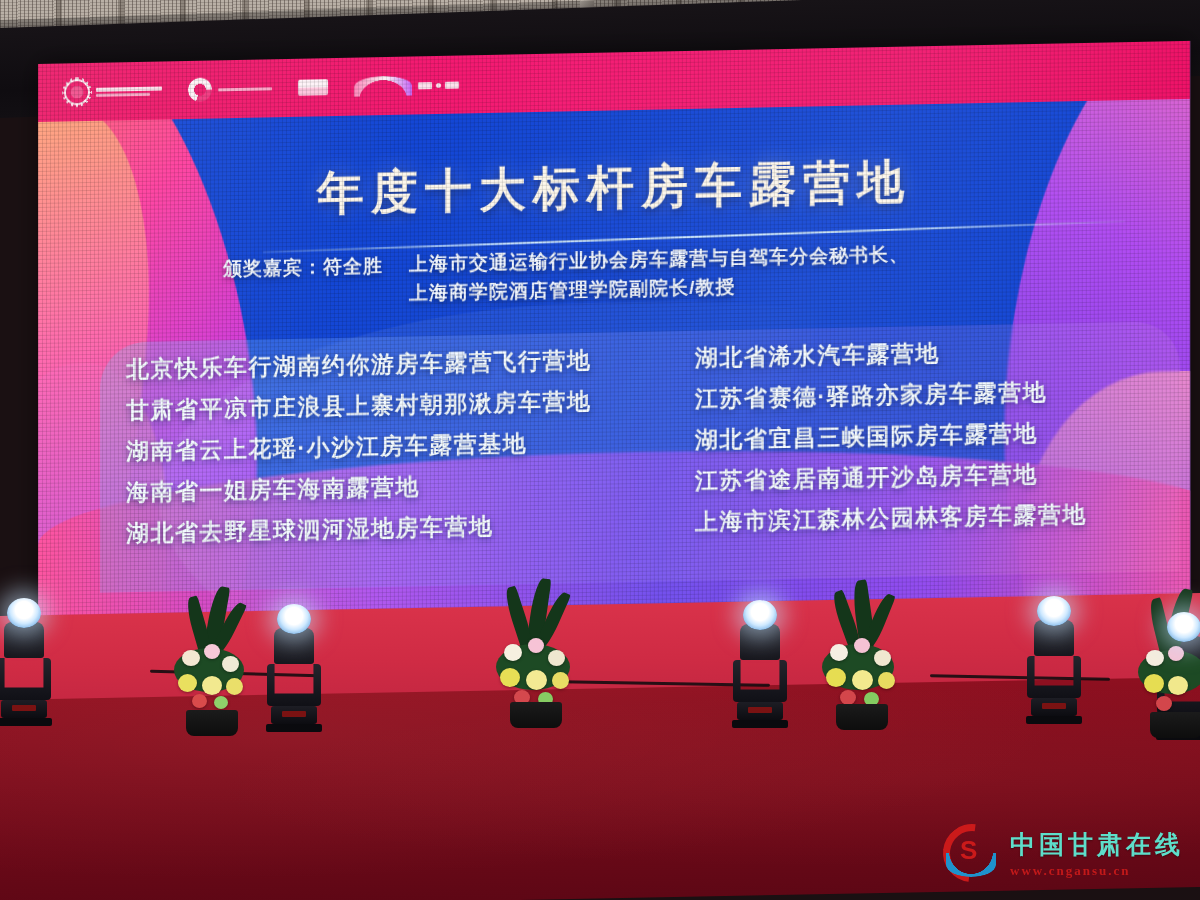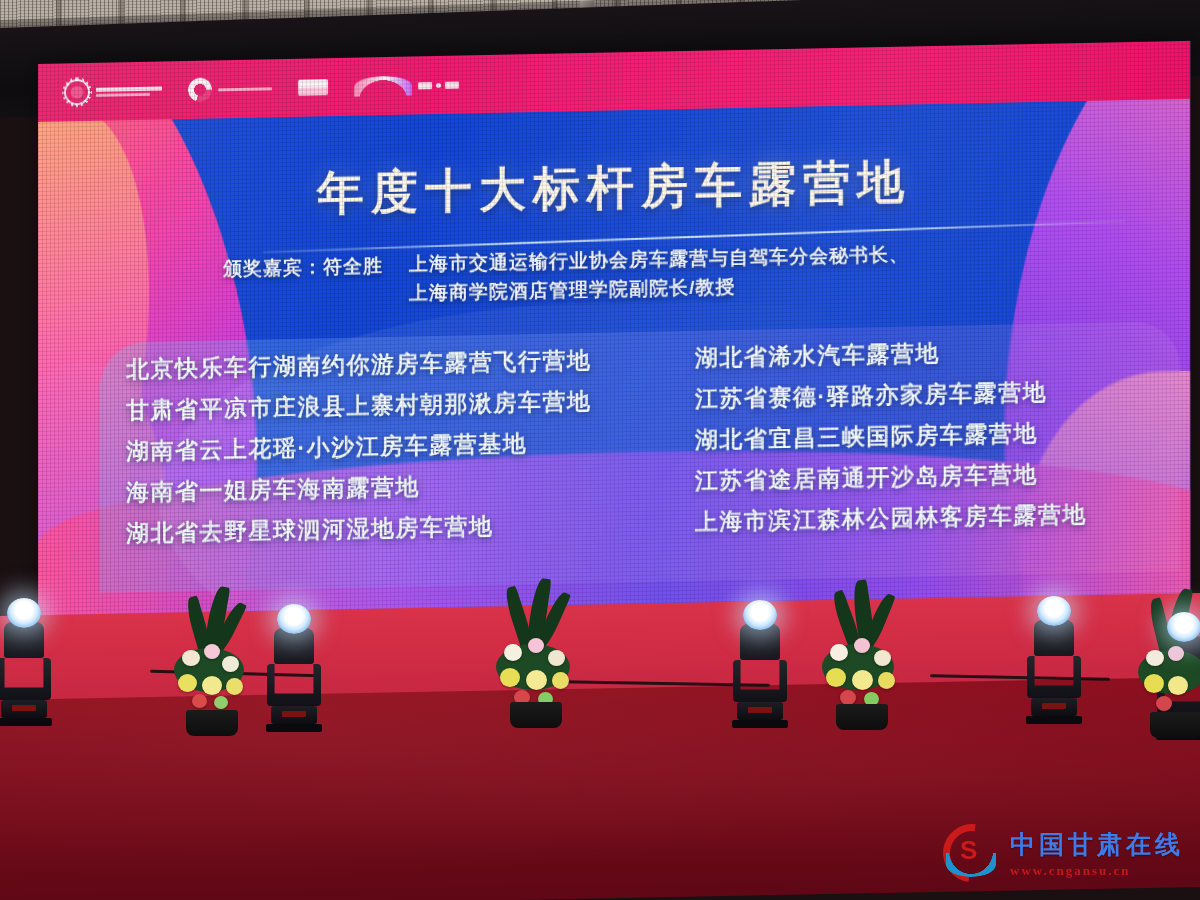--- a/index.html
+++ b/index.html
@@ -227,21 +227,21 @@
     position:absolute;left:3px;bottom:5px;width:50px;height:24px;
     border-radius:0 0 50% 50%;background:#1c9ad6;
     -webkit-mask:radial-gradient(ellipse at 50% -10%,transparent 0 62%,#000 63%);
             mask:radial-gradient(ellipse at 50% -10%,transparent 0 62%,#000 63%);
   }
   .wm-s{
     position:absolute;left:17px;top:12px;width:24px;height:28px;
     color:#d01b1b;font-size:26px;font-weight:700;line-height:28px;
   }
   .wm-txt{display:flex;flex-direction:column;gap:2px;}
-  .wm-name{color:#3b82f6;font-size:25px;font-weight:700;letter-spacing:4px;
+  .wm-name{color:#5eead4;font-size:25px;font-weight:700;letter-spacing:4px;
     text-shadow:0 1px 2px rgba(0,0,0,.4);}
   .wm-url{color:#c81a1a;font-size:13px;font-weight:700;letter-spacing:2px;
     font-family:"Liberation Serif",serif;}
 </style>
 </head>
 <body>
 
 <div id="stage-photo">
 
   <div class="ceiling"></div>

